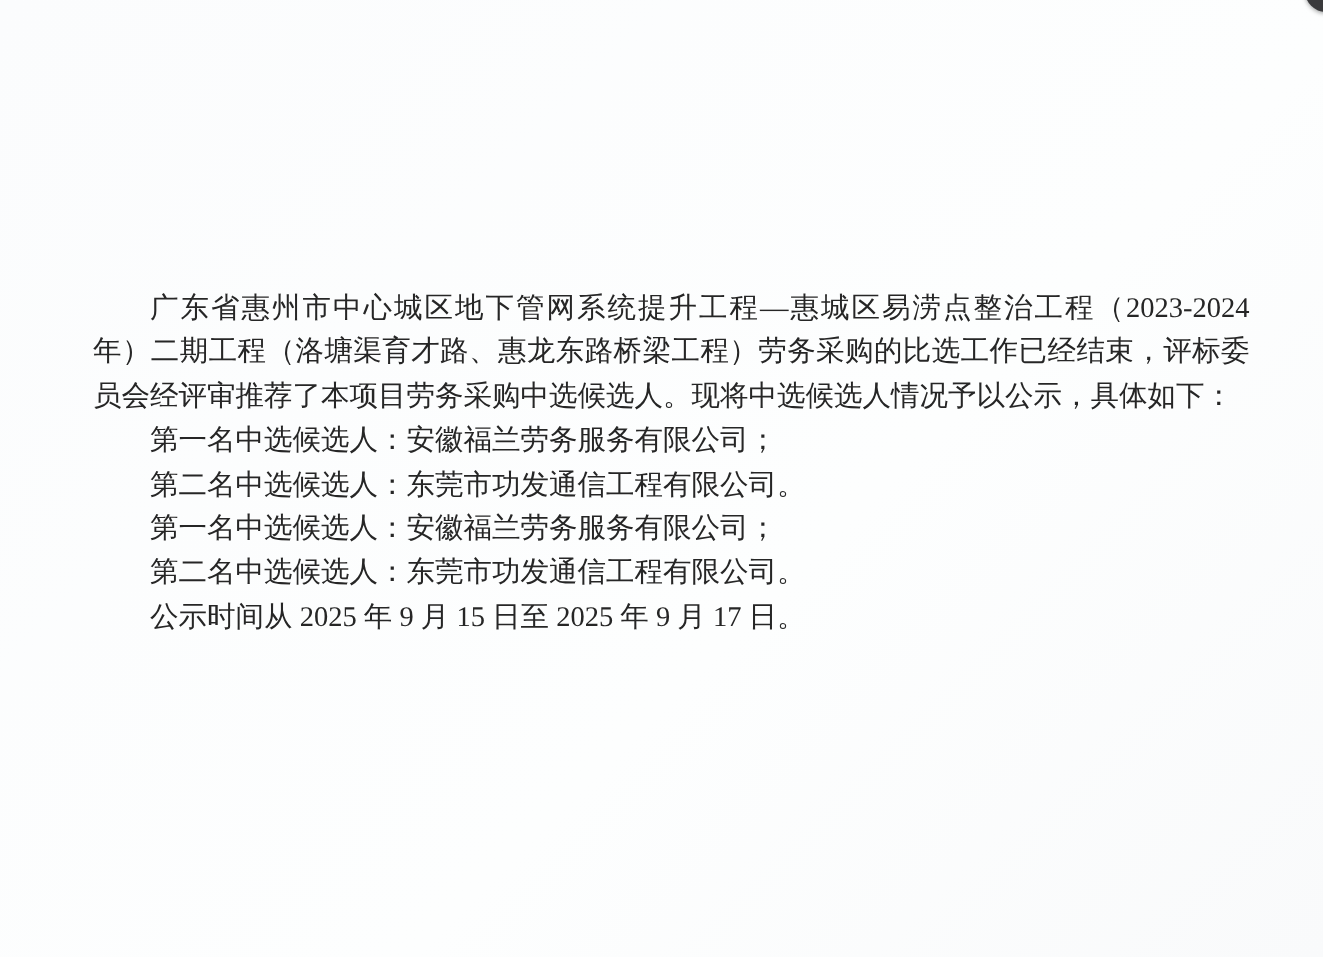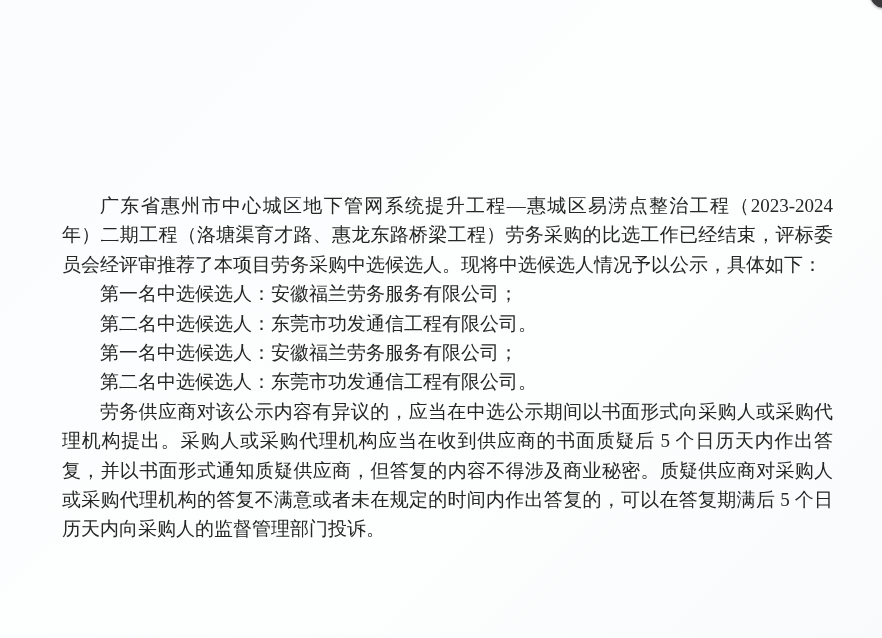--- a/index.html
+++ b/index.html
@@ -57,18 +57,18 @@
 
 <div class="page">
 
 
   <div class="doc-body">
     <p class="p-indent p-justify">广东省惠州市中心城区地下管网系统提升工程—惠城区易涝点整治工程（2023-2024 年）二期工程（洛塘渠育才路、惠龙东路桥梁工程）劳务采购的比选工作已经结束，评标委员会经评审推荐了本项目劳务采购中选候选人。现将中选候选人情况予以公示，具体如下：</p>
     <p class="p-indent">第一名中选候选人：安徽福兰劳务服务有限公司；</p>
     <p class="p-indent">第二名中选候选人：东莞市功发通信工程有限公司。</p>
     <p class="p-indent">第一名中选候选人：安徽福兰劳务服务有限公司；</p>
     <p class="p-indent">第二名中选候选人：东莞市功发通信工程有限公司。</p>
-    <p class="p-indent p-justify">劳务供应商对该公示内容有异议的，应当在中选公示期间以书面形式向采购人或采购代理机构提出。采购人或采购代理机构应当在收到供应商的书面质疑后 5 个日历天内作出答复，并以书面形式通知质疑供应商，但答复的内容不得涉及商业秘密。质疑供应商对采购人或采购代理机构的答复不满意或者未在规定的时间内作出答复的，可以在答复期满后 5 个日历天内向采购人的监督管理部门投诉。</p>
+    <p class="p-indent">公示时间从 2025 年 9 月 15 日至 2025 年 9 月 17 日。</p>
   </div>
 
   <div class="corner-btn"></div>
 
 </div>
 
 </body></html>

